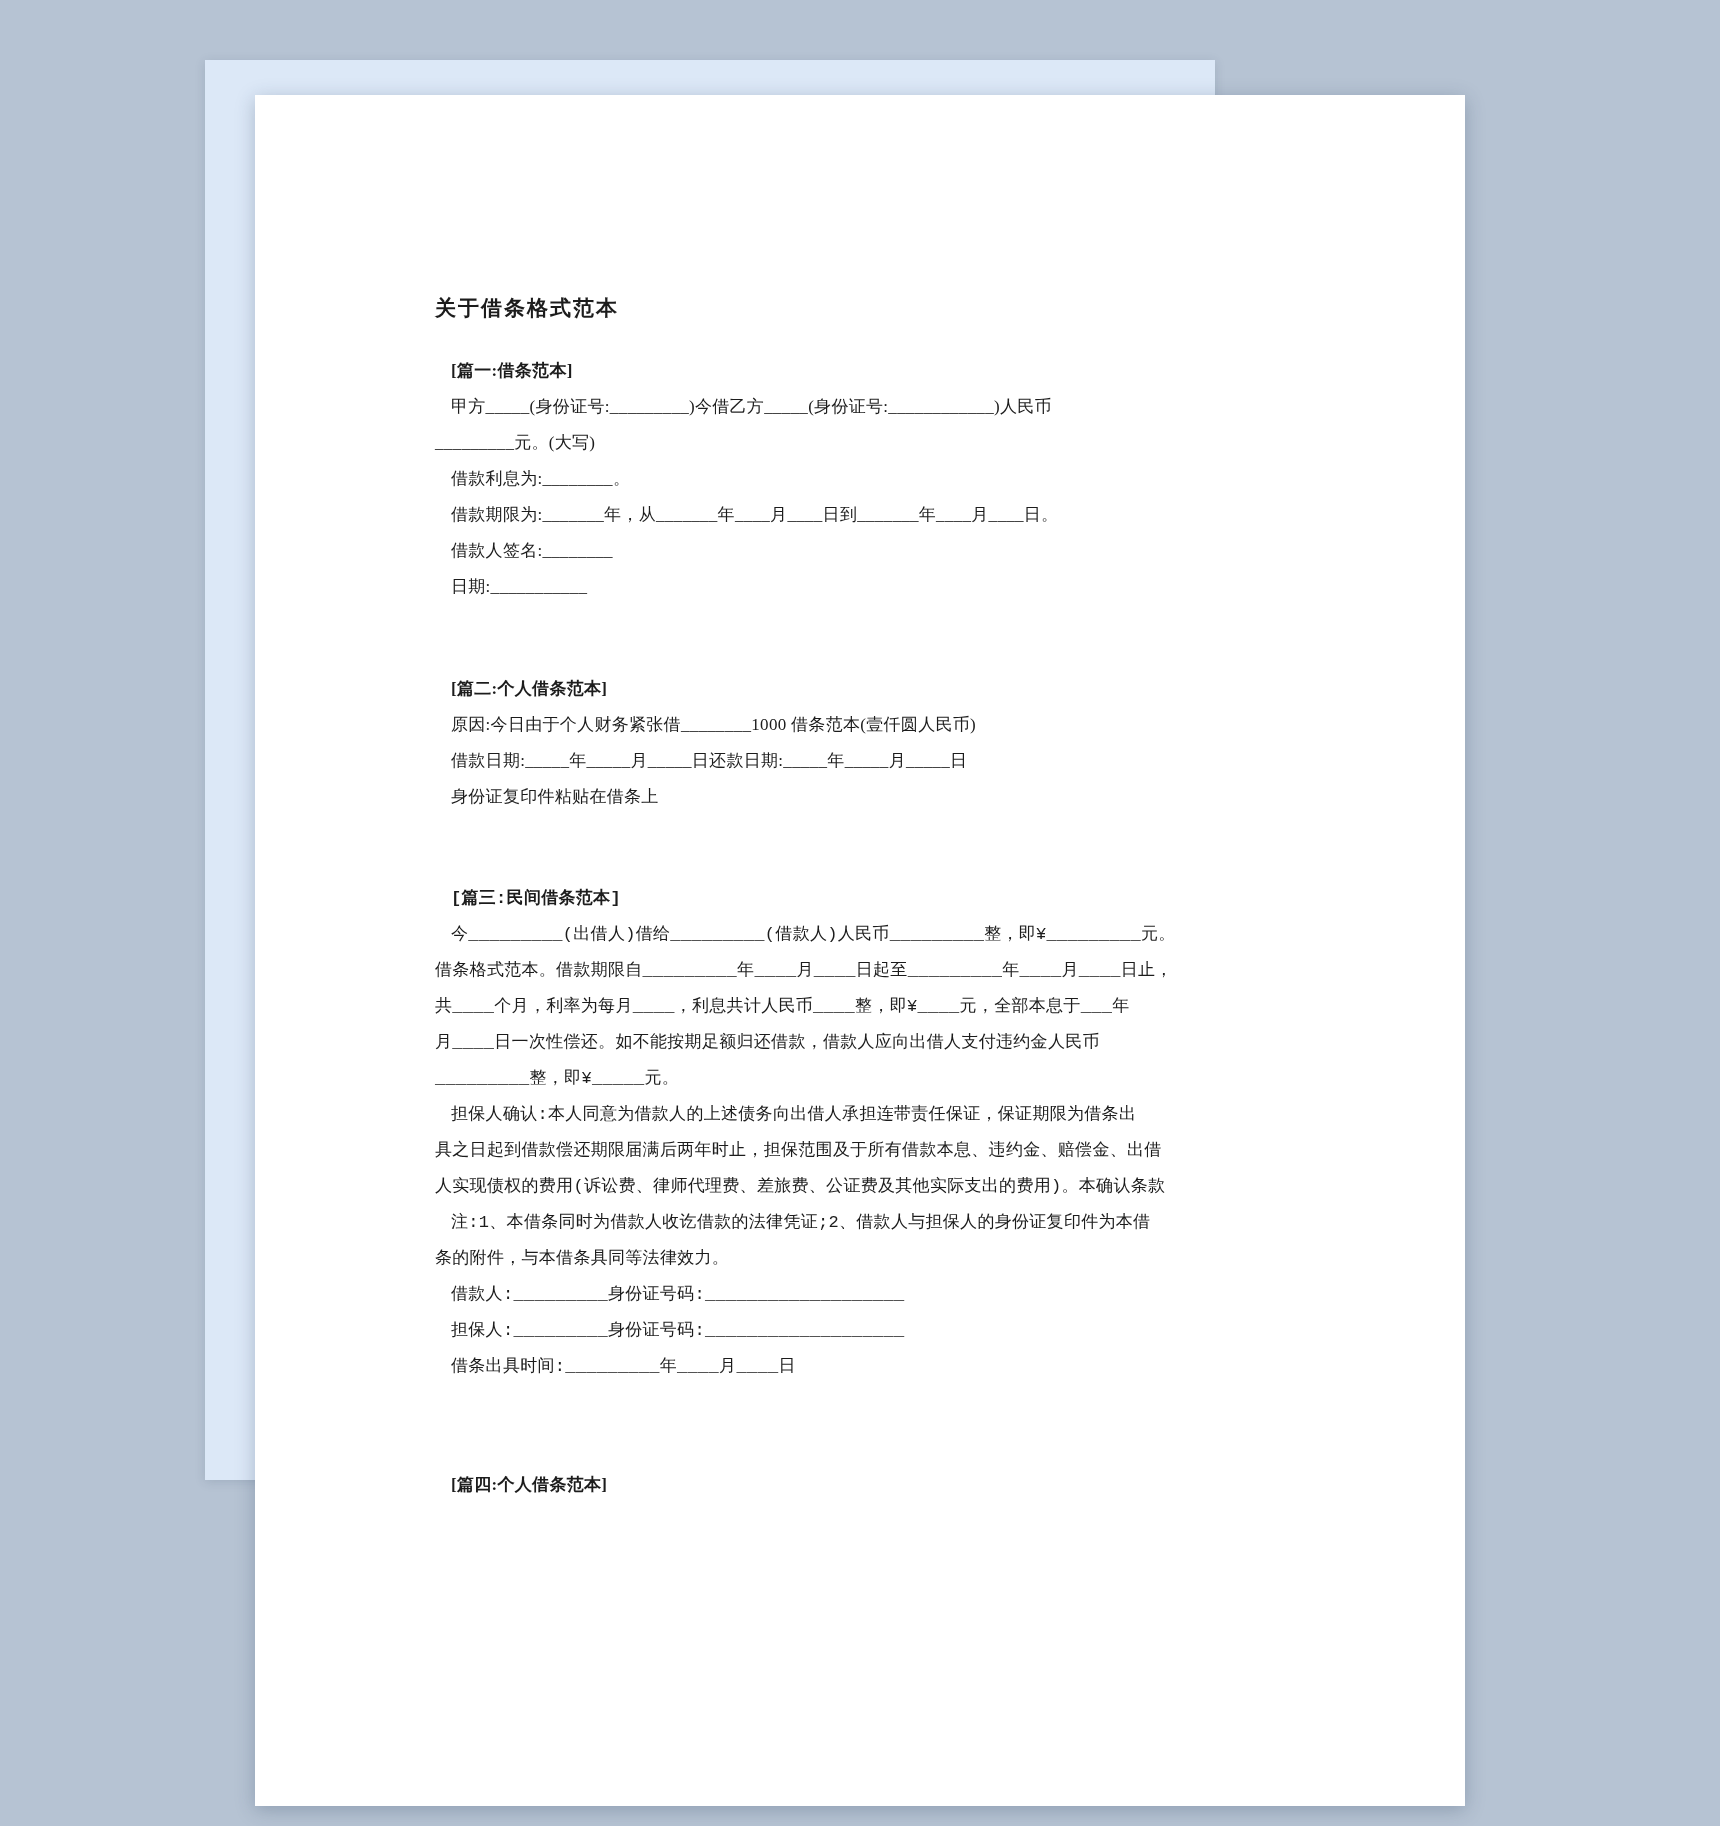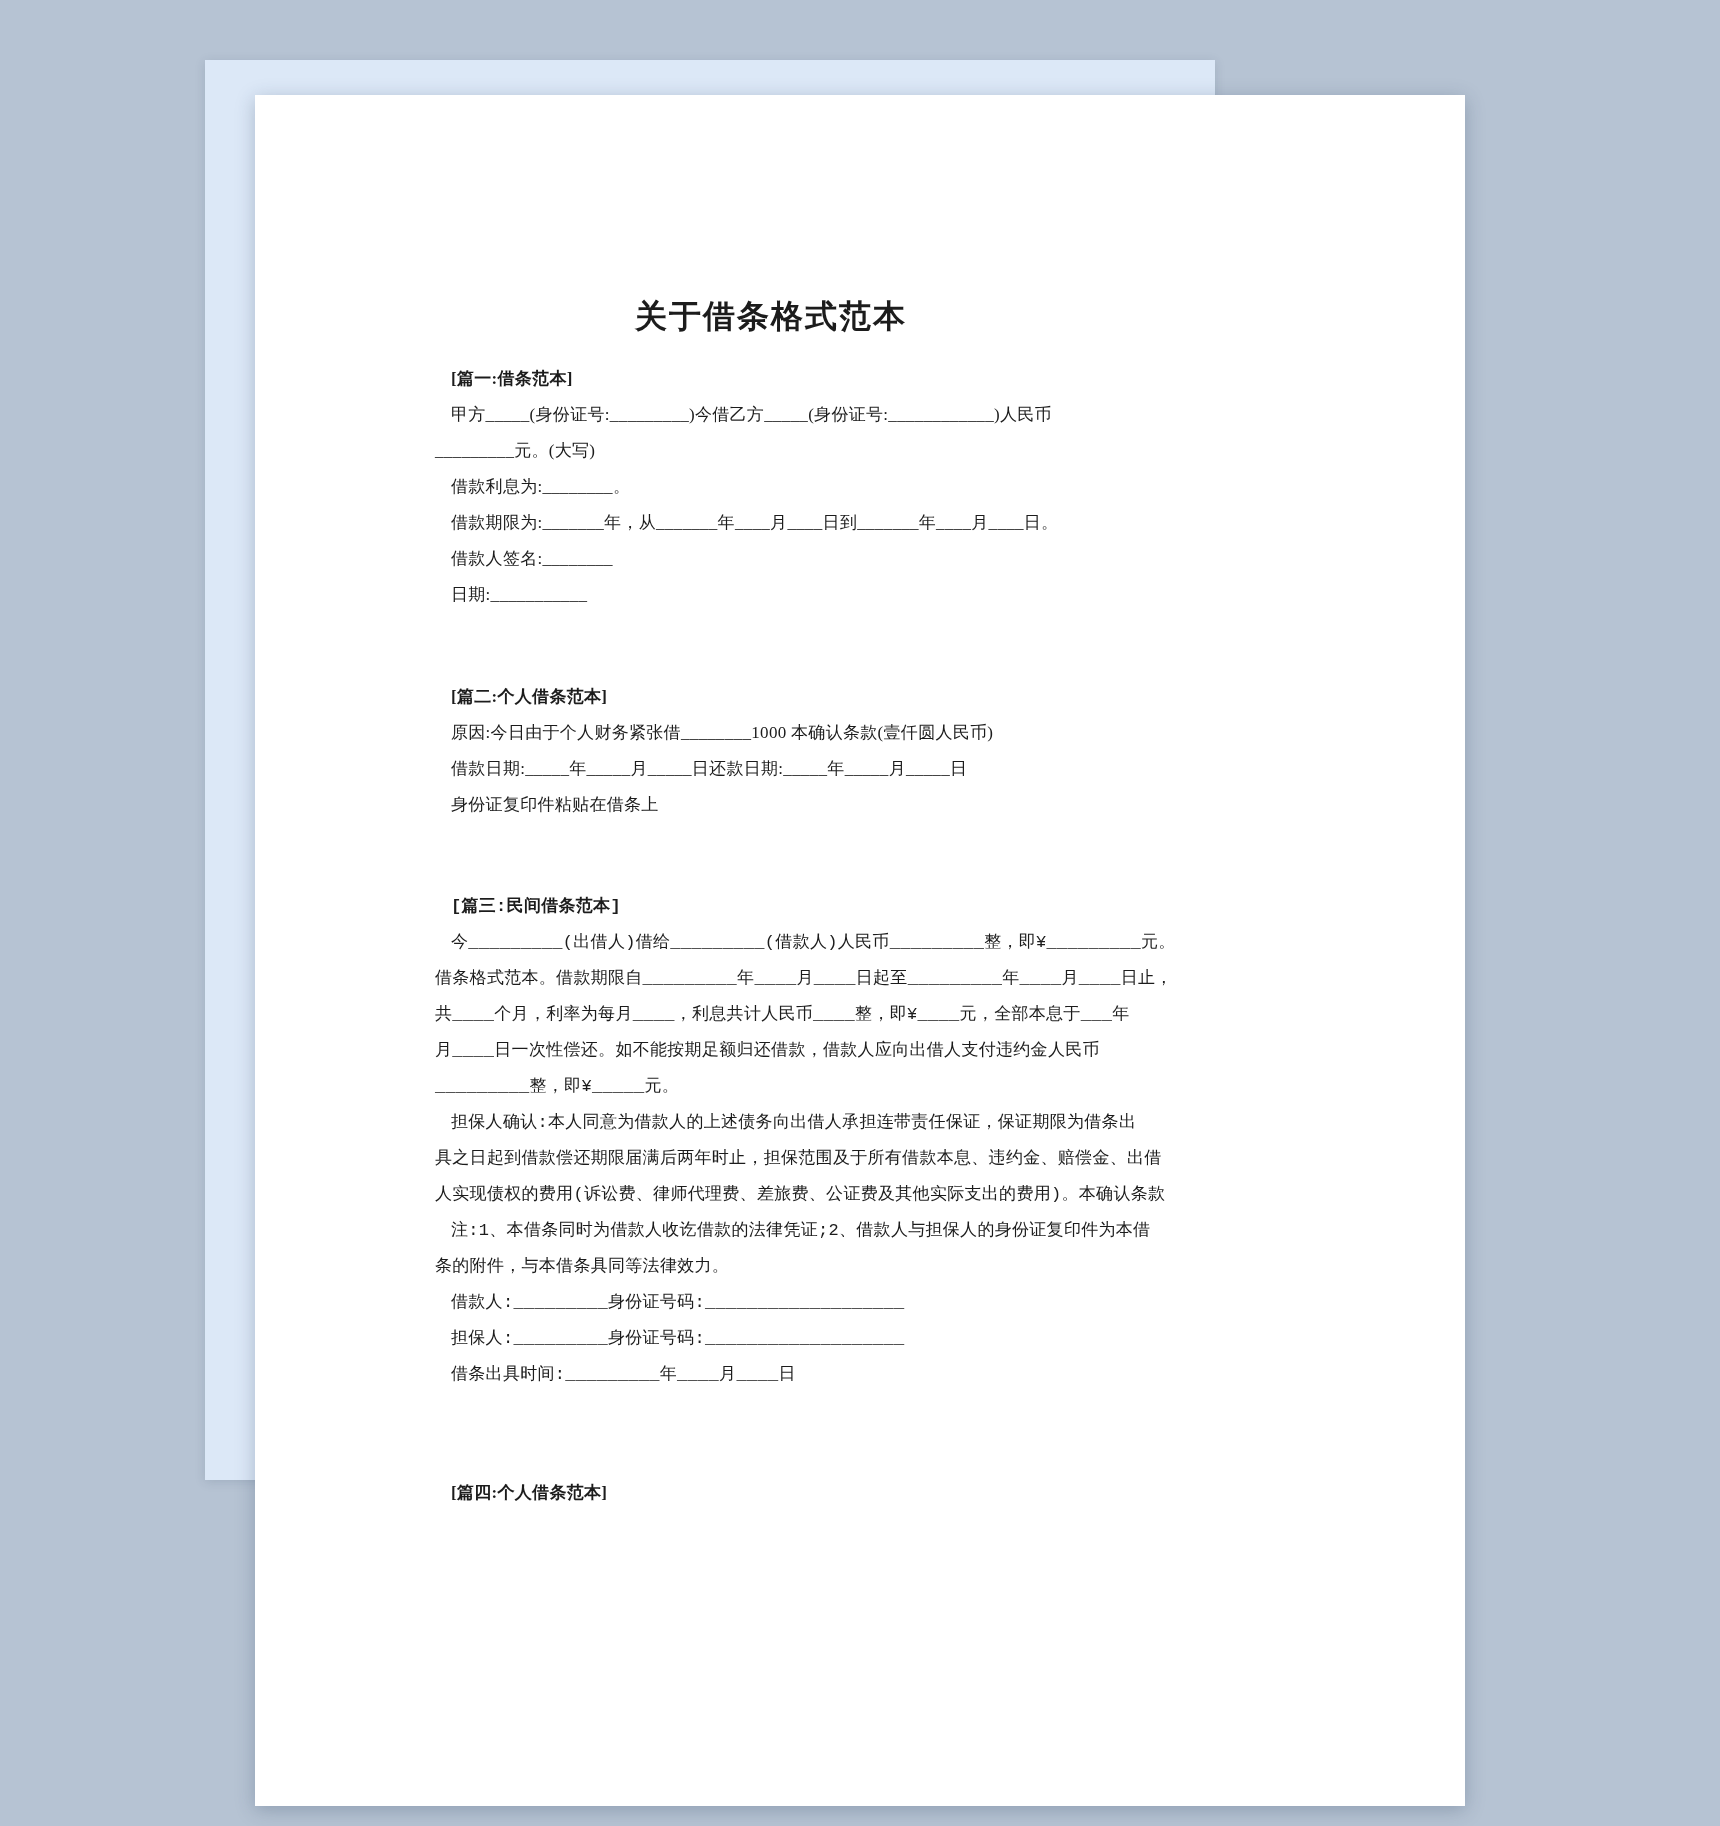--- a/index.html
+++ b/index.html
@@ -31,25 +31,25 @@
     box-shadow:0 4px 18px rgba(40,60,90,0.28);
     color:var(--text_color);
   }
   .text-col{
     position:absolute;
     left:180px;top:0;
     width:672px;
     padding-top:193px;
   }
   .doc-title{
-    margin:8px;
-    font-size:32px;
+    margin:0;
+    font-size:21px;
     line-height:40px;
     font-weight:bold;
-    text-align:center;
+    text-align:left;
     letter-spacing:2px;
     white-space:nowrap;
   }
   .sec{margin:0;}
   .sec1{margin-top:25px;}
   .sec2{margin-top:66px;}
   .sec3{margin-top:66px;font-family:Liberation Mono, monospace;}
   .sec4{margin-top:82px;}
   .sec-heading,
   .line{
@@ -78,21 +78,21 @@
         <div class="line">甲方_____(身份证号:_________)今借乙方_____(身份证号:____________)人民币</div>
         <div class="line cont">_________元。(大写)</div>
         <div class="line">借款利息为:________。</div>
         <div class="line">借款期限为:_______年，从_______年____月____日到_______年____月____日。</div>
         <div class="line">借款人签名:________</div>
         <div class="line">日期:___________</div>
       </div>
 
       <div class="sec sec2">
         <div class="sec-heading">[篇二:个人借条范本]</div>
-        <div class="line">原因:今日由于个人财务紧张借________1000 本确认条款(壹仟圆人民币)</div>
+        <div class="line">原因:今日由于个人财务紧张借________1000 借条范本(壹仟圆人民币)</div>
         <div class="line">借款日期:_____年_____月_____日还款日期:_____年_____月_____日</div>
         <div class="line">身份证复印件粘贴在借条上</div>
       </div>
 
       <div class="sec sec3">
         <div class="sec-heading">[篇三:民间借条范本]</div>
         <div class="line">今_________(出借人)借给_________(借款人)人民币_________整，即¥_________元。</div>
         <div class="line cont">借条格式范本。借款期限自_________年____月____日起至_________年____月____日止，</div>
         <div class="line cont">共____个月，利率为每月____，利息共计人民币____整，即¥____元，全部本息于___年</div>
         <div class="line cont">月____日一次性偿还。如不能按期足额归还借款，借款人应向出借人支付违约金人民币</div>

